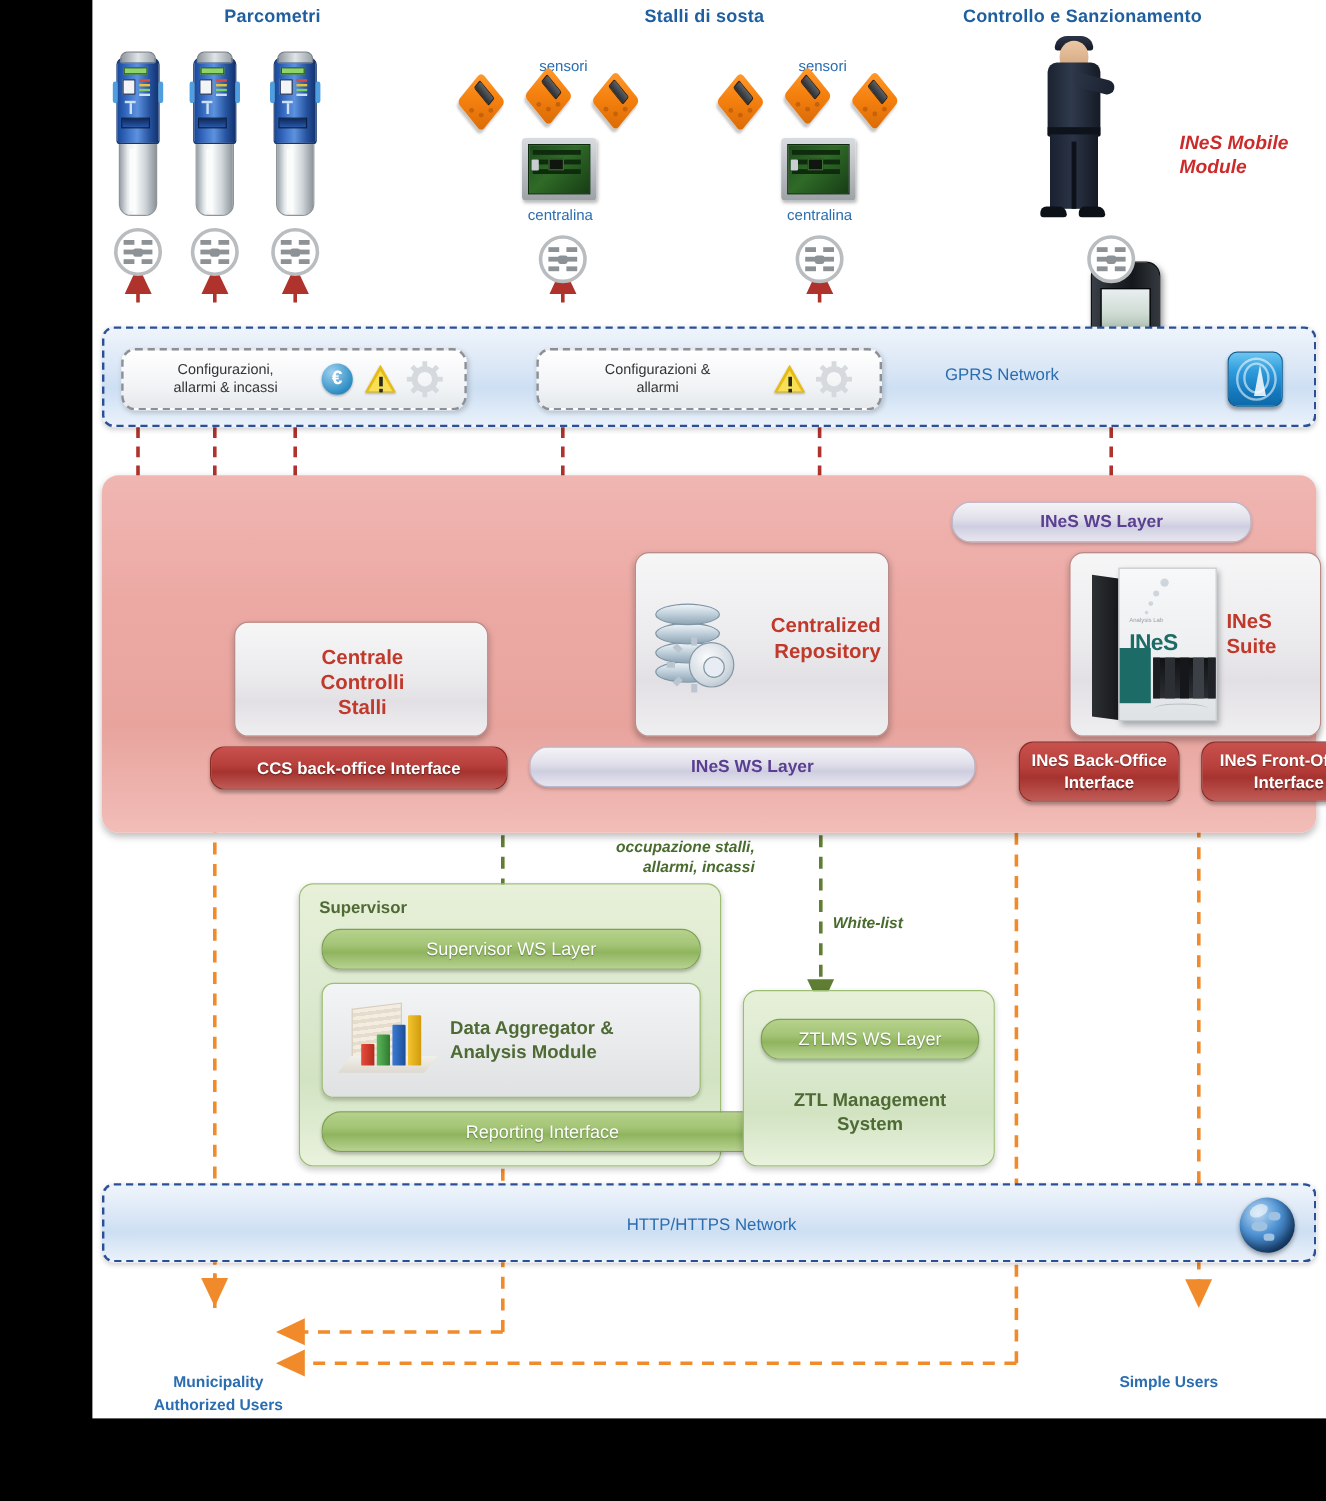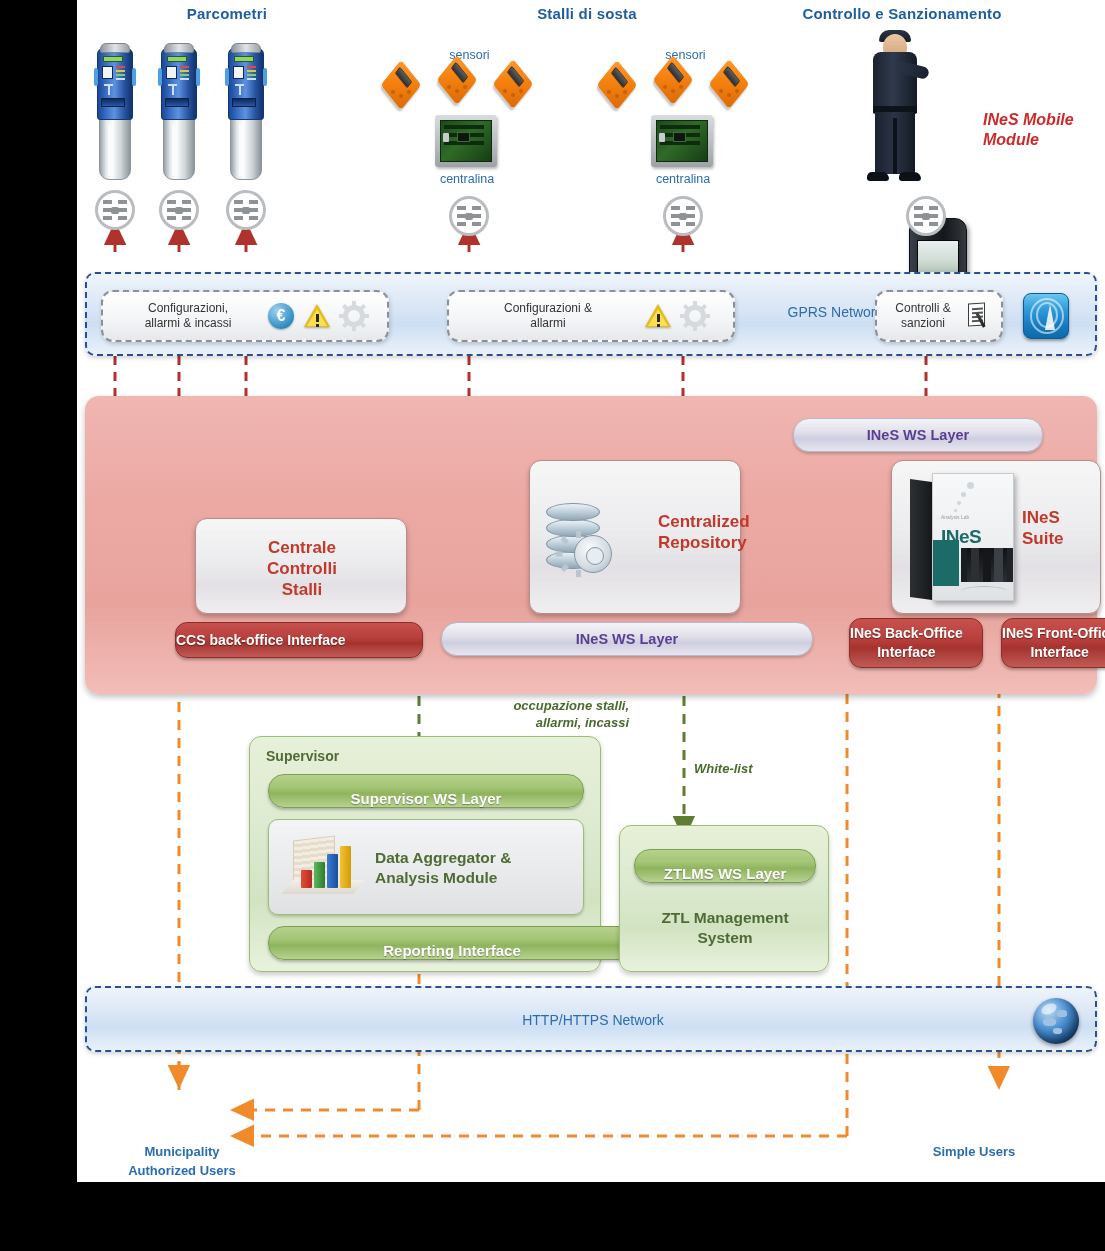--- a/index.html
+++ b/index.html
@@ -275,21 +275,21 @@
     border: 1px solid #b9b7cb;
     box-shadow: 0 2px 3px rgba(0,0,0,.2);
     display: flex; align-items: center; justify-content: center;
     color: #5a3f91; font-size: 14.5px; font-weight: bold;
   }
   .redbtn {
     border-radius: 12px;
     background: linear-gradient(to bottom,#c8514d 0%,#b8403c 42%,#a6332f 60%,#c05b56 100%);
     border: 1px solid #8d2b27;
     box-shadow: 0 2px 3px rgba(0,0,0,.3);
-    display: flex; align-items: center; justify-content: flex-start;
+    display: flex; align-items: center; justify-content: center;
     text-align: center; line-height: 19px;
     color: #ffffff; font-size: 14px; font-weight: bold;
     text-shadow: 0 1px 1px rgba(0,0,0,.45);
   }
   .greybox {
     border-radius: 12px;
     background: linear-gradient(to bottom,#f6f6f7 0%,#ececee 45%,#e2e0e4 70%,#efeef0 100%);
     border: 1.5px solid #b98b89;
     box-shadow: 0 3px 5px rgba(0,0,0,.25);
   }
@@ -367,22 +367,22 @@
     border-radius: 12px;
     background: linear-gradient(to bottom,#e7f0d8 0%,#dcead0 40%,#d2e3c2 70%,#e9f2dd 100%);
     border: 1.5px solid #9cbd74;
     box-shadow: 0 3px 5px rgba(0,0,0,.2);
   }
   .greenbtn {
     border-radius: 16px;
     background: linear-gradient(to bottom,#b6d18c 0%,#a4c576 38%,#8fb45e 58%,#b7d290 100%);
     border: 1px solid #7d9f55;
     box-shadow: 0 2px 3px rgba(0,0,0,.25);
-    display: flex; align-items: flex-end; justify-content: center;
-    color: #ffffff; font-size: 15px; font-weight: bold;
+    display: flex; align-items: center; justify-content: center;
+    color: #ffffff; font-size: 15px; font-weight: normal;
     text-shadow: 0 1px 1px rgba(0,0,0,.35);
   }
   .greylite {
     border-radius: 10px;
     background: linear-gradient(to bottom,#f3f4f5 0%,#e9eaec 55%,#dfe1e3 100%);
     border: 1.5px solid #9cbd74;
     box-shadow: 0 2px 3px rgba(0,0,0,.18);
   }
   .greentxt { color: #4f6b35; font-size: 15.5px; font-weight: bold; line-height: 20px; }
   .greenlabel { color: #4f6b35; font-size: 14px; font-weight: bold; }
@@ -825,35 +825,20 @@
           <div class="tooth" style="transform:rotate(135deg)"></div>
           <div class="tooth" style="transform:rotate(180deg)"></div>
           <div class="tooth" style="transform:rotate(225deg)"></div>
           <div class="tooth" style="transform:rotate(270deg)"></div>
           <div class="tooth" style="transform:rotate(315deg)"></div>
         </div>
       </div>
 
       <div class="abs netband-label nosel" style="left:666px; top:30px; width:164px;">GPRS Network</div>
 
-      <div class="abs dashbox" style="left:788px; top:16px; width:128px; height:52px;">
-        <div class="txt" style="width:72px; text-align:center;">
-          <div>Controlli &amp;</div>
-          <div>sanzioni</div>
-        </div>
-        <div class="docico" style="margin-left:6px;">
-          <div class="sheet1">
-            <i style="top:4px"></i>
-              <i style="top:8px"></i>
-              <i style="top:12px"></i>
-              <i style="top:16px"></i>
-          </div>
-          <div class="pen"></div>
-        </div>
-      </div>
 
       <div class="abs antico" style="left:936px; top:19px;">
         <div class="wv w2"></div>
           <div class="wv w1"></div>
           <div class="mast"></div>
       </div>
     </div>
 
     <div class="abs" id="core" style="left:8px; top:396px; width:1012px; height:298px;">
 
@@ -879,21 +864,21 @@
           <div class="gt" style="transform:rotate(0deg)"></div>
           <div class="gt" style="transform:rotate(45deg)"></div>
           <div class="gt" style="transform:rotate(90deg)"></div>
           <div class="gt" style="transform:rotate(135deg)"></div>
           <div class="gt" style="transform:rotate(180deg)"></div>
           <div class="gt" style="transform:rotate(225deg)"></div>
           <div class="gt" style="transform:rotate(270deg)"></div>
           <div class="gt" style="transform:rotate(315deg)"></div>
           <div class="gear2"></div>
         </div>
-        <div class="abs redlbl nosel" style="left:92px; top:50px; width:112px; text-align:left;margin-left:36px;">
+        <div class="abs redlbl nosel" style="left:92px; top:50px; width:112px; text-align:right;">
           <div>Centralized</div>
           <div>Repository</div>
         </div>
       </div>
 
       <div class="abs greybox" style="left:806px; top:64px; width:210px; height:154px;">
         <div class="abs swbox" style="left:18px; top:12px;">
           <div class="spine"></div>
           <div class="face">
             <div class="micro">Analysis Lab</div>

